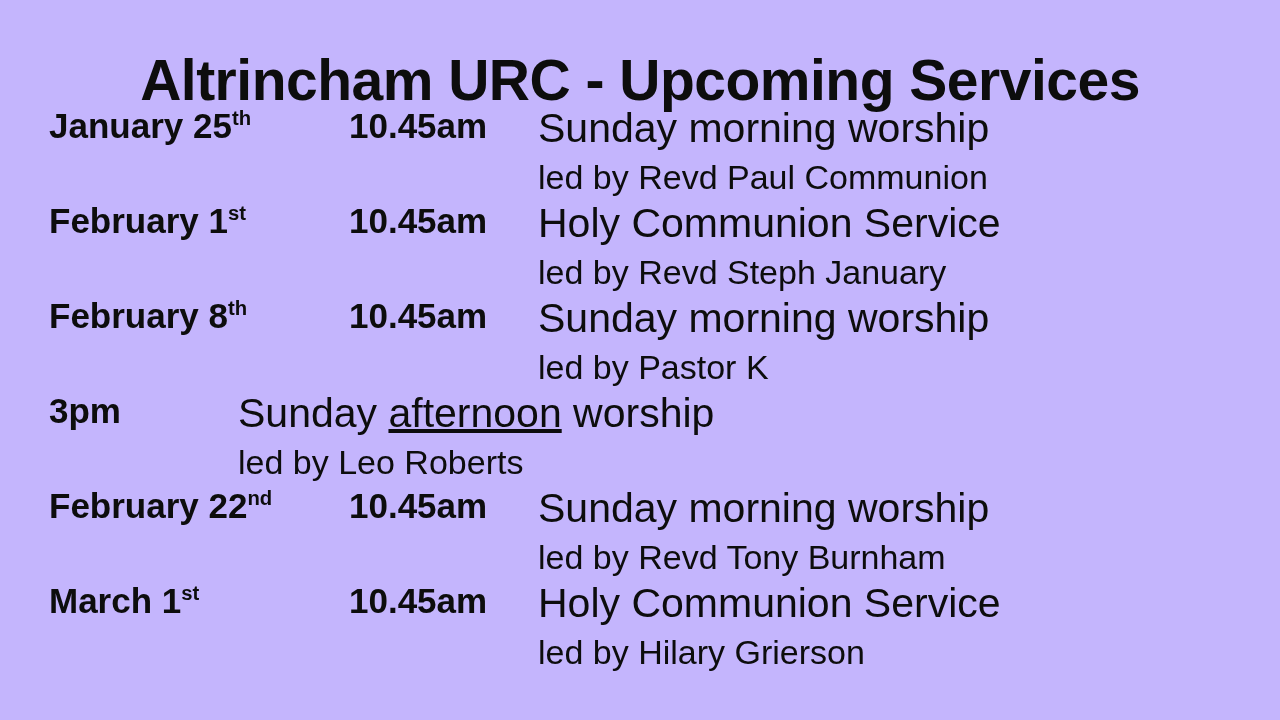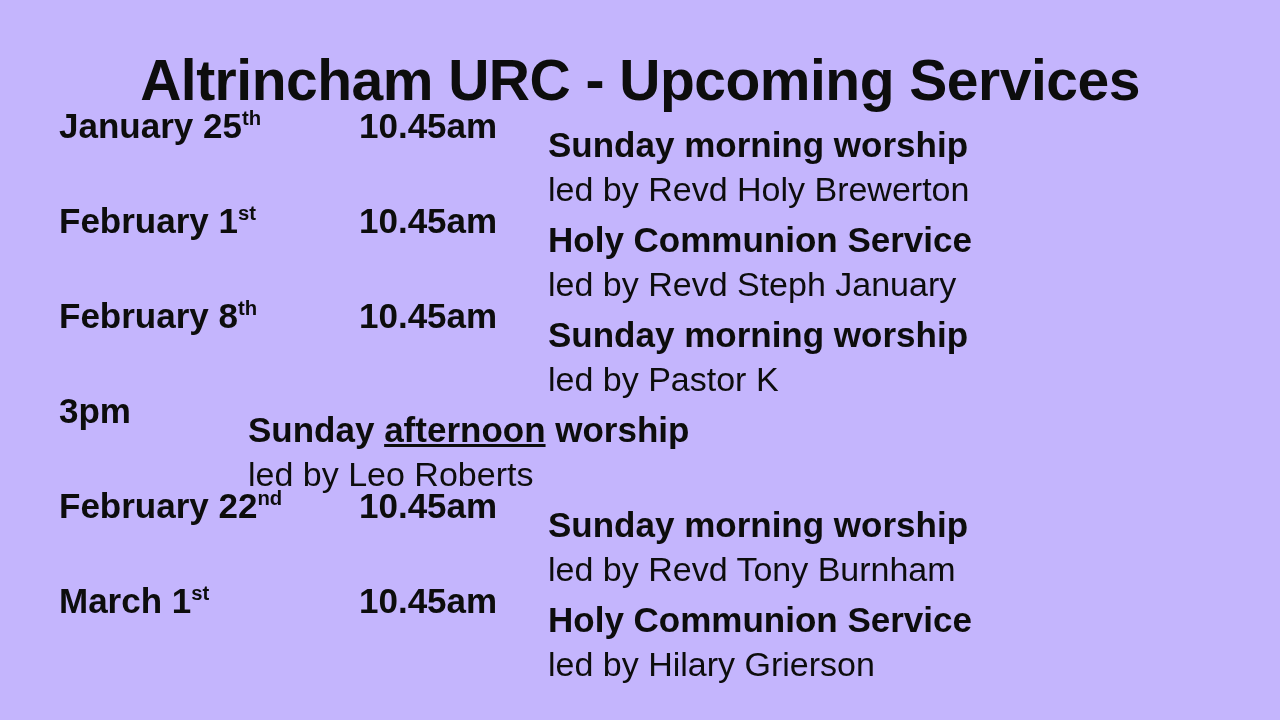--- a/index.html
+++ b/index.html
@@ -31,21 +31,21 @@
     text-align: center;
     font-size: 57px;
     font-weight: bold;
     letter-spacing: -0.5px;
     line-height: 1.08;
     white-space: nowrap;
   }
 
   .schedule {
     position: absolute;
-    left: 59px;
+    left: 49px;
     top: 103px;
     width: 1180px;
   }
 
   .svc-row {
     display: flex;
     align-items: flex-start;
     height: 95px;
   }
 
@@ -72,24 +72,23 @@
   }
 
   .col-desc {
     flex: 1 1 auto;
     padding-left: 36px;
     line-height: 1.24;
     white-space: nowrap;
   }
 
   .desc-title {
-    font-size: 35px;
-    font-weight: bold;
+    font-size: 41px;
+    font-weight: normal;
     display: block;
-    margin-top: 20px;
   }
 
   .desc-title .u {
     text-decoration: underline;
     text-underline-offset: 2px;
   }
 
   .desc-leader {
     font-size: 34px;
     font-weight: normal;
@@ -111,21 +110,21 @@
 
   <h1 class="slide-title">Altrincham URC - Upcoming Services</h1>
 
   <div class="schedule">
 
     <div class="svc-row">
       <div class="col-date"><span>January 25</span><span class="ord">th</span></div>
       <div class="col-time">10.45am</div>
       <div class="col-desc">
         <span class="desc-title"><span>Sunday </span><span class="u"></span><span>morning worship</span></span>
-        <span class="desc-leader">led by Revd Holy Brewerton</span>
+        <span class="desc-leader">led by Revd Paul Communion</span>
       </div>
     </div>
 
     <div class="svc-row">
       <div class="col-date"><span>February 1</span><span class="ord">st</span></div>
       <div class="col-time">10.45am</div>
       <div class="col-desc">
         <span class="desc-title"><span>Holy Communion Service</span><span class="u"></span><span></span></span>
         <span class="desc-leader">led by Revd Steph January</span>
       </div>

